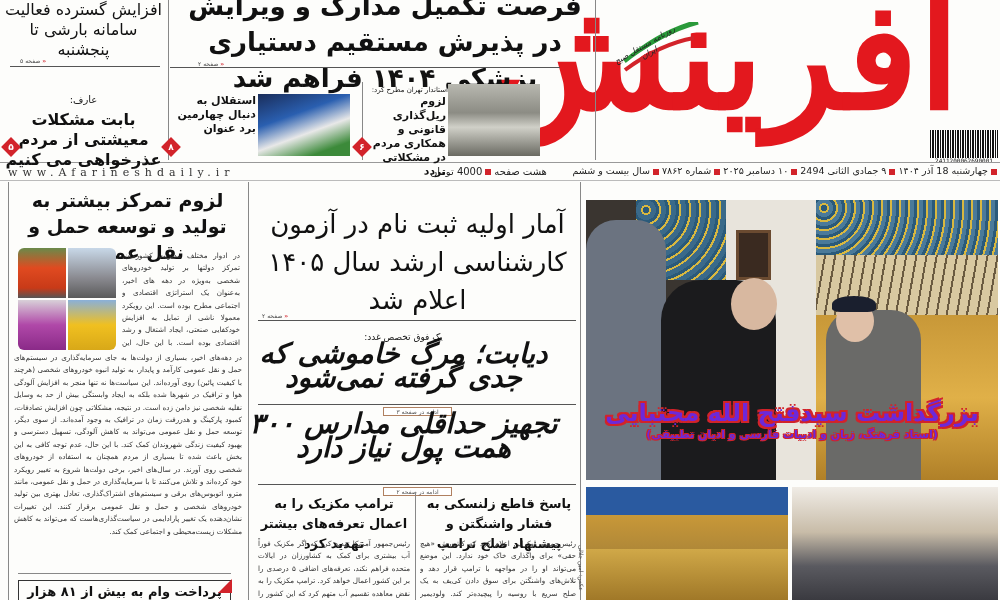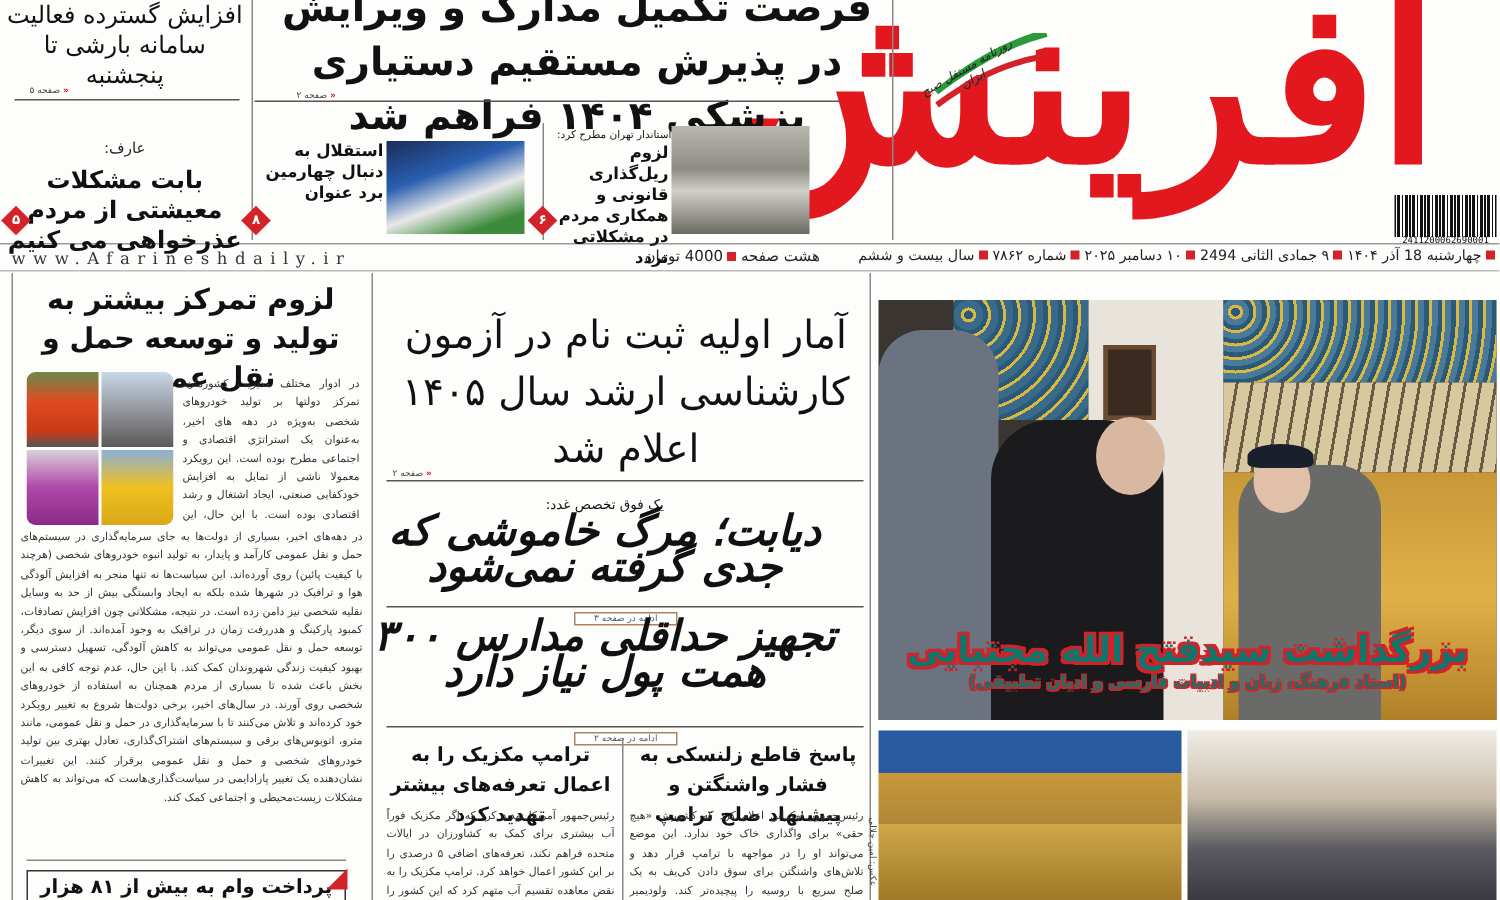--- a/index.html
+++ b/index.html
@@ -60,21 +60,21 @@
   .photo-main .wall { position: absolute; left: 140px; top: 0; width: 90px; height: 280px; background: #e8e4dc; }
   .photo-main .ceiling { position: absolute; left: 230px; top: 55px; width: 182px; height: 60px; background: repeating-linear-gradient(100deg, #d8c8a0 0 8px, #6a5a40 8px 10px); }
   .photo-main .wood { position: absolute; left: 230px; top: 115px; width: 182px; height: 165px; background: linear-gradient(180deg, #c89838 0%, #e0b048 50%, #b08028 100%); }
   .photo-main .person1 { position: absolute; left: 0; top: 20px; width: 80px; height: 260px; background: #6b7380; border-radius: 30px 30px 0 0; }
   .photo-main .person2 { position: absolute; left: 75px; top: 80px; width: 115px; height: 200px; background: #1b1b1d; border-radius: 40px 40px 0 0; }
   .photo-main .head2 { position: absolute; left: 145px; top: 78px; width: 46px; height: 52px; background: #d8b8a0; border-radius: 50%; }
   .photo-main .person3 { position: absolute; left: 240px; top: 110px; width: 95px; height: 170px; background: #6a6a68; border-radius: 30px 30px 0 0; }
   .photo-main .head3 { position: absolute; left: 250px; top: 100px; width: 38px; height: 42px; background: #e0c0a8; border-radius: 50%; }
   .photo-main .beret { position: absolute; left: 246px; top: 96px; width: 44px; height: 16px; background: #1a1f2e; border-radius: 50% 50% 20% 20%; }
   .photo-main .portrait { position: absolute; left: 150px; top: 30px; width: 35px; height: 50px; background: #3a2a20; border: 3px solid #6a4a30; }
-  .photo-caption { left: 586px; top: 418px; width: 412px; text-align: center; color: #0f766e; }
+  .photo-caption { left: 586px; top: 398px; width: 412px; text-align: center; color: #6d28d9; }
   .photo-caption .t { font-size: 24px; font-weight: 900; line-height: 30px; text-shadow: -2px -2px 0 #d2232a, 2px -2px 0 #d2232a, -2px 2px 0 #d2232a, 2px 2px 0 #d2232a; }
   .photo-caption .s { font-size: 11px; font-weight: bold; text-shadow: -1px -1px 0 #d2232a, 1px -1px 0 #d2232a, -1px 1px 0 #d2232a, 1px 1px 0 #d2232a; }
   .photo-sm1 { left: 586px; top: 487px; width: 202px; height: 113px; overflow: hidden; background: linear-gradient(180deg, #2a5aa0 0%, #2a5aa0 25%, #c89838 25%, #b08838 55%, #d0a848 55%, #a07828 100%); }
   .photo-sm2 { left: 792px; top: 487px; width: 206px; height: 113px; overflow: hidden; background: linear-gradient(180deg, #f0ece6 0%, #c8bca8 40%, #5a5a60 70%, #3a3a40 100%); }
   .credit { left: 578px; top: 545px; font-size: 6px; writing-mode: vertical-rl; color: #444; }
 </style>
 </head>
 <body>
 
 <div class="abs logo">آفرینش</div>

